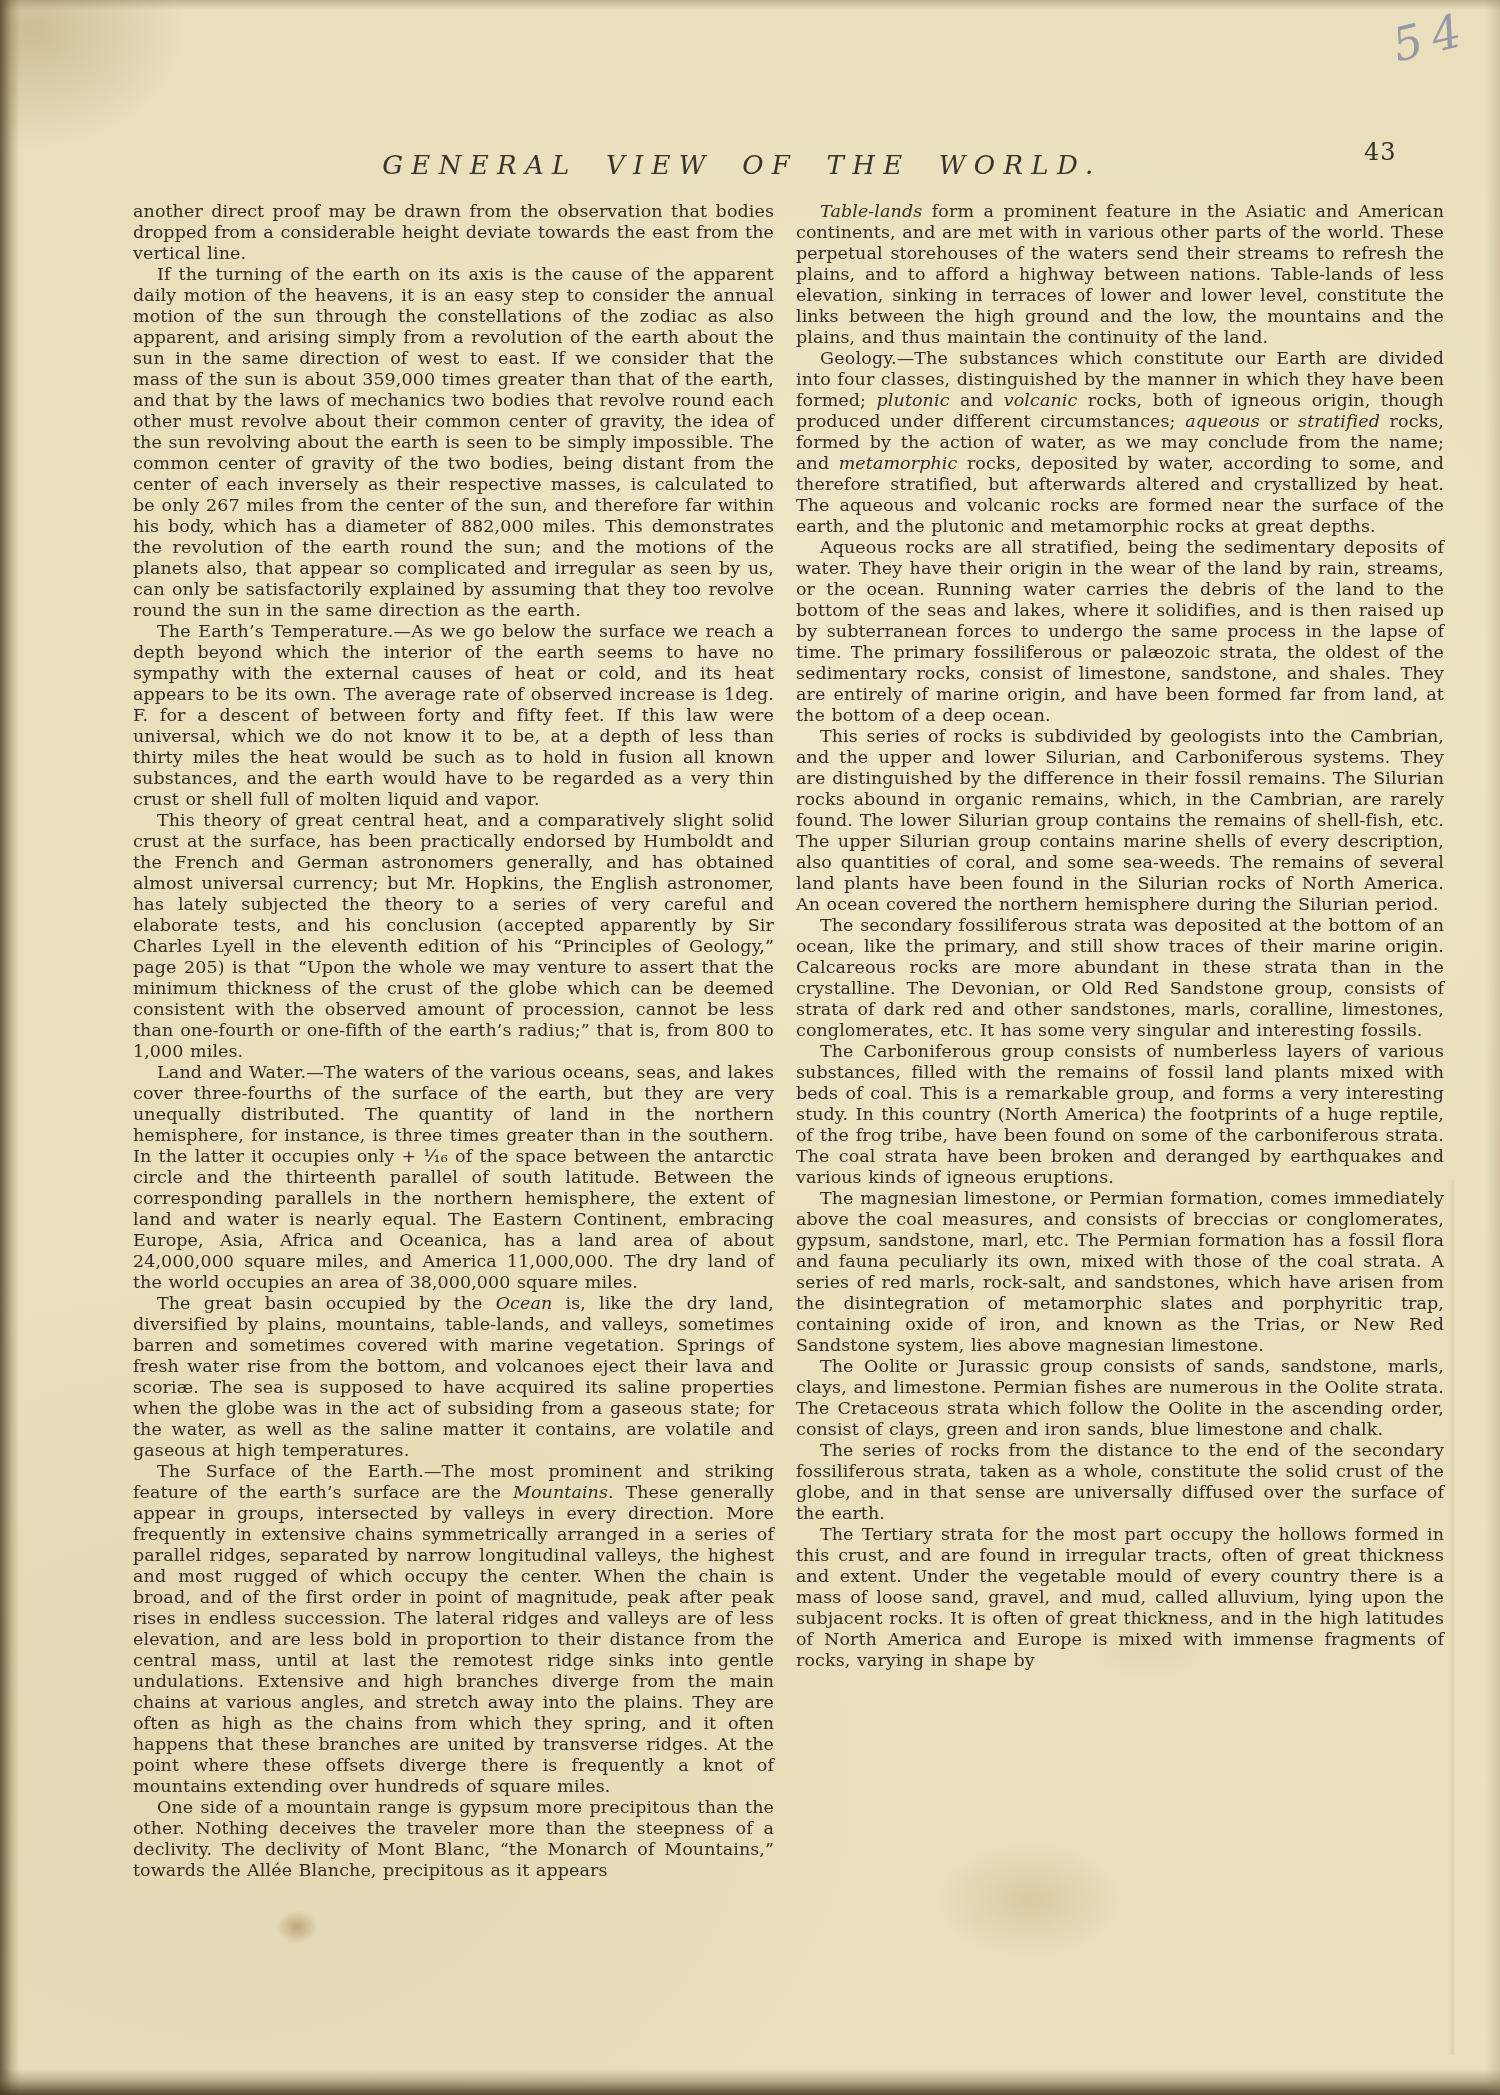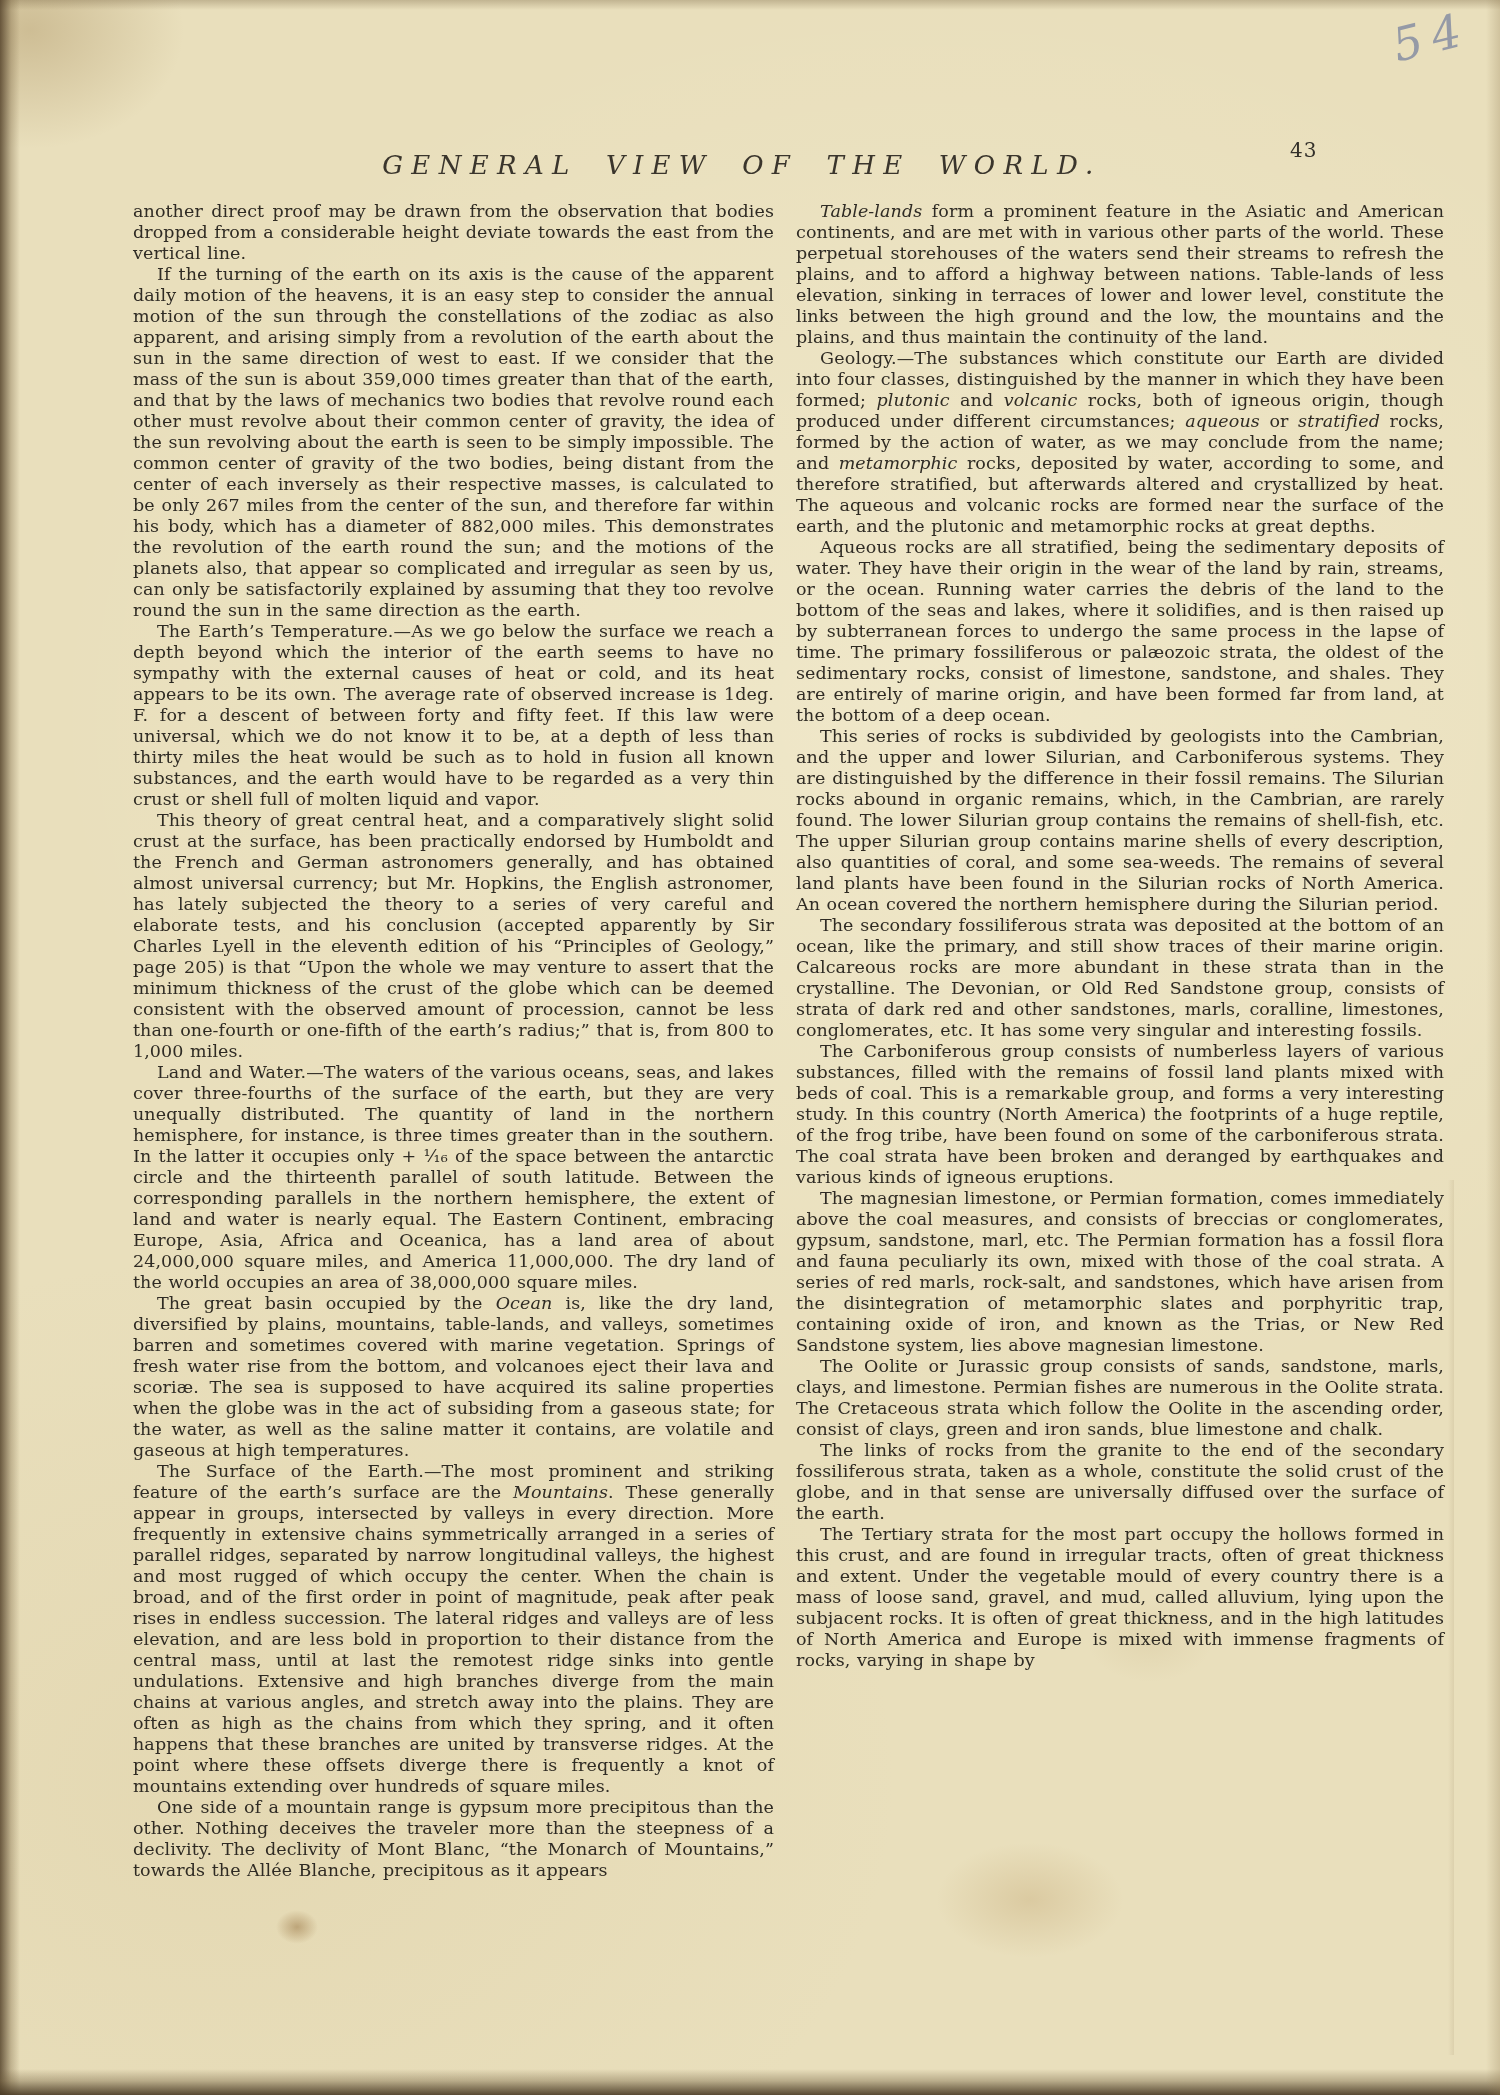--- a/index.html
+++ b/index.html
@@ -26,22 +26,22 @@
     background:linear-gradient(270deg, rgba(150,128,88,0.30), rgba(150,128,88,0));}
   .fold-right{right:46px;top:1180px;bottom:40px;width:6px;
     background:linear-gradient(270deg, rgba(140,118,80,0.14), rgba(140,118,80,0));}
 
   .handwritten{
     position:absolute;left:1392px;top:6px;width:110px;
     font-style:italic;font-size:46px;letter-spacing:10px;
     color:#8d93a4;transform:rotate(-14deg);opacity:.9;
   }
   .page-number{
-    position:absolute;left:1290px;top:138px;
-    font-size:20px;color:#33302a;letter-spacing:1px;
+    position:absolute;left:1364px;top:138px;
+    font-size:24px;color:#33302a;letter-spacing:1px;
   }
   .page-title{
     position:absolute;left:32px;top:150px;width:1420px;
     text-align:center;font-style:italic;font-size:26px;
     letter-spacing:0.32em;word-spacing:0.45em;color:#3a352c;
     white-space:nowrap;
   }
 
   .col{position:absolute;top:201px;color:#2f2b24;margin-left:48px;}
   #left-col{left:85px;width:641px;}
@@ -80,15 +80,15 @@
   </div>
 <div id="right-col" class="col">
     <p><i>Table-lands</i> form a prominent feature in the Asiatic and American continents, and are met with in various other parts of the world.  These perpetual storehouses of the waters send their streams to refresh the plains, and to afford a highway between nations.  Table-lands of less elevation, sinking in terraces of lower and lower level, constitute the links between the high ground and the low, the mountains and the plains, and thus maintain the continuity of the land.</p>
     <p><b>Geology.</b>—The substances which constitute our Earth are divided into four classes, distinguished by the manner in which they have been formed; <i>plutonic</i> and <i>volcanic</i> rocks, both of igneous origin, though produced under different circumstances; <i>aqueous</i> or <i>stratified</i> rocks, formed by the action of water, as we may conclude from the name; and <i>metamorphic</i> rocks, deposited by water, according to some, and therefore stratified, but afterwards altered and crystallized by heat.  The aqueous and volcanic rocks are formed near the surface of the earth, and the plutonic and metamorphic rocks at great depths.</p>
     <p>Aqueous rocks are all stratified, being the sedimentary deposits of water.  They have their origin in the wear of the land by rain, streams, or the ocean.  Running water carries the debris of the land to the bottom of the seas and lakes, where it solidifies, and is then raised up by subterranean forces to undergo the same process in the lapse of time.  The primary fossiliferous or palæozoic strata, the oldest of the sedimentary rocks, consist of limestone, sandstone, and shales.  They are entirely of marine origin, and have been formed far from land, at the bottom of a deep ocean.</p>
     <p>This series of rocks is subdivided by geologists into the Cambrian, and the upper and lower Silurian, and Carboniferous systems.  They are distinguished by the difference in their fossil remains.  The Silurian rocks abound in organic remains, which, in the Cambrian, are rarely found.  The lower Silurian group contains the remains of shell-fish, etc.  The upper Silurian group contains marine shells of every description, also quantities of coral, and some sea-weeds.  The remains of several land plants have been found in the Silurian rocks of North America.  An ocean covered the northern hemisphere during the Silurian period.</p>
     <p>The secondary fossiliferous strata was deposited at the bottom of an ocean, like the primary, and still show traces of their marine origin.  Calcareous rocks are more abundant in these strata than in the crystalline.  The Devonian, or Old Red Sandstone group, consists of strata of dark red and other sandstones, marls, coralline, limestones, conglomerates, etc.  It has some very singular and interesting fossils.</p>
     <p>The Carboniferous group consists of numberless layers of various substances, filled with the remains of fossil land plants mixed with beds of coal.  This is a remarkable group, and forms a very interesting study.  In this country (North America) the footprints of a huge reptile, of the frog tribe, have been found on some of the carboniferous strata.  The coal strata have been broken and deranged by earthquakes and various kinds of igneous eruptions.</p>
     <p>The magnesian limestone, or Permian formation, comes immediately above the coal measures, and consists of breccias or conglomerates, gypsum, sandstone, marl, etc.  The Permian formation has a fossil flora and fauna peculiarly its own, mixed with those of the coal strata.  A series of red marls, rock-salt, and sandstones, which have arisen from the disintegration of metamorphic slates and porphyritic trap, containing oxide of iron, and known as the Trias, or New Red Sandstone system, lies above magnesian limestone.</p>
     <p>The Oolite or Jurassic group consists of sands, sandstone, marls, clays, and limestone.  Permian fishes are numerous in the Oolite strata.  The Cretaceous strata which follow the Oolite in the ascending order, consist of clays, green and iron sands, blue limestone and chalk.</p>
-    <p>The links of rocks from the granite to the end of the secondary fossiliferous strata, taken as a whole, constitute the solid crust of the globe, and in that sense are universally diffused over the surface of the earth.</p>
+    <p>The series of rocks from the distance to the end of the secondary fossiliferous strata, taken as a whole, constitute the solid crust of the globe, and in that sense are universally diffused over the surface of the earth.</p>
     <p>The Tertiary strata for the most part occupy the hollows formed in this crust, and are found in irregular tracts, often of great thickness and extent.  Under the vegetable mould of every country there is a mass of loose sand, gravel, and mud, called alluvium, lying upon the subjacent rocks.  It is often of great thickness, and in the high latitudes of North America and Europe is mixed with immense fragments of rocks, varying in shape by</p>
   </div>
 
 </body></html>

